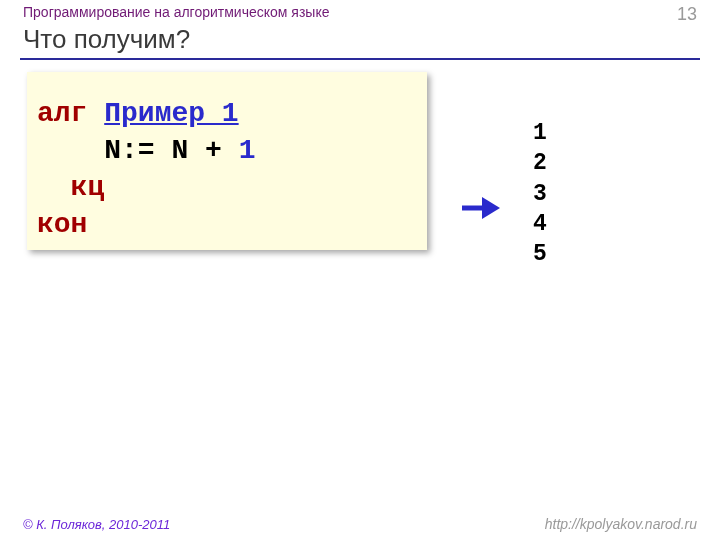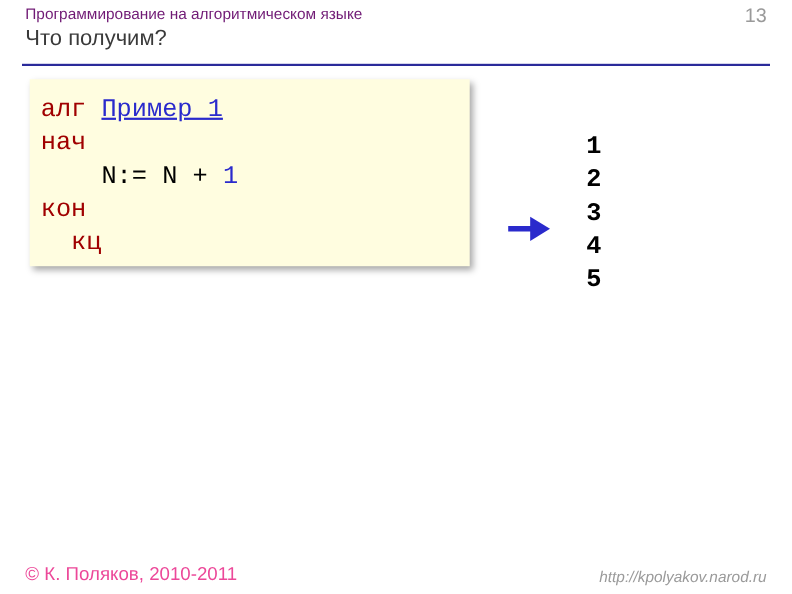--- a/index.html
+++ b/index.html
@@ -25,43 +25,43 @@
     top: 4px;
     right: 23px;
     font-size: 18px;
     color: #9a9a9a;
     font-family: Arial, sans-serif;
   }
   .slide-title {
     position: absolute;
     top: 24px;
     left: 23px;
-    font-size: 20px;
+    font-size: 26px;
     color: #3a3a3a;
     font-family: Arial, sans-serif;
   }
   .title-rule {
     position: absolute;
     top: 58px;
     left: 20px;
     width: 680px;
     height: 0;
     border-top: 2px solid #2a2a9a;
   }
   .code-box {
     position: absolute;
     top: 72px;
     left: 27px;
     width: 400px;
     background: #fffde0;
     box-shadow: 3px 3px 6px rgba(0,0,0,0.35);
-    padding: 12px 6px 6px 10px;
+    padding: 24px 6px 6px 10px;
     font-family: "Courier New", monospace;
-    font-size: 23px;
-    font-weight: normal;
+    font-size: 28px;
+    font-weight: bold;
     line-height: 1.32;
     color: #000;
     box-sizing: border-box;
   }
   .code-box .line { white-space: pre; }
   .code-box .kw { color: #a00000; }
   .code-box .name { color: #2a2acc; text-decoration: underline; }
   .code-box .num { color: #2a2acc; }
   .arrow {
     position: absolute;
@@ -76,22 +76,23 @@
     font-size: 23px;
     font-weight: bold;
     color: #000;
     line-height: 1.32;
   }
   .output-list span { display: block; }
   .footer-left {
     position: absolute;
     bottom: 8px;
     left: 23px;
-    font-size: 17px;
-    color: #ec4899;
+    font-size: 13px;
+    font-style: italic;
+    color: #6d28d9;
     font-family: Arial, sans-serif;
   }
   .footer-right {
     position: absolute;
     bottom: 8px;
     right: 23px;
     font-size: 14px;
     font-style: italic;
     color: #9a9a9a;
     font-family: Arial, sans-serif;
@@ -100,24 +101,23 @@
 </head>
 <body>
 
 <div class="header-subtitle">Программирование на алгоритмическом языке</div>
 <div class="page-number">13</div>
 <div class="slide-title">Что получим?</div>
 <div class="title-rule"></div>
 
 <div class="code-box">
   <div class="line"><span class="kw">алг </span><span class="name">Пример 1</span></div>
-  <div class="line"><span class="kw">нач</span></div>
   <div class="line"><span>    N:= N + </span><span class="num">1</span></div>
+  <div class="line"><span>  </span><span class="kw">кц</span></div>
   <div class="line"><span class="kw">кон</span></div>
-  <div class="line"><span>  </span><span class="kw">кц</span></div>
 </div>
 
 <div class="arrow">
   <svg width="40" height="30" viewBox="0 0 40 30">
     <line x1="2" y1="15" x2="26" y2="15" stroke="#2a2acc" stroke-width="5"></line>
     <polygon points="22,4 40,15 22,26" fill="#2a2acc"></polygon>
   </svg>
 </div>
 
 <div class="output-list">

